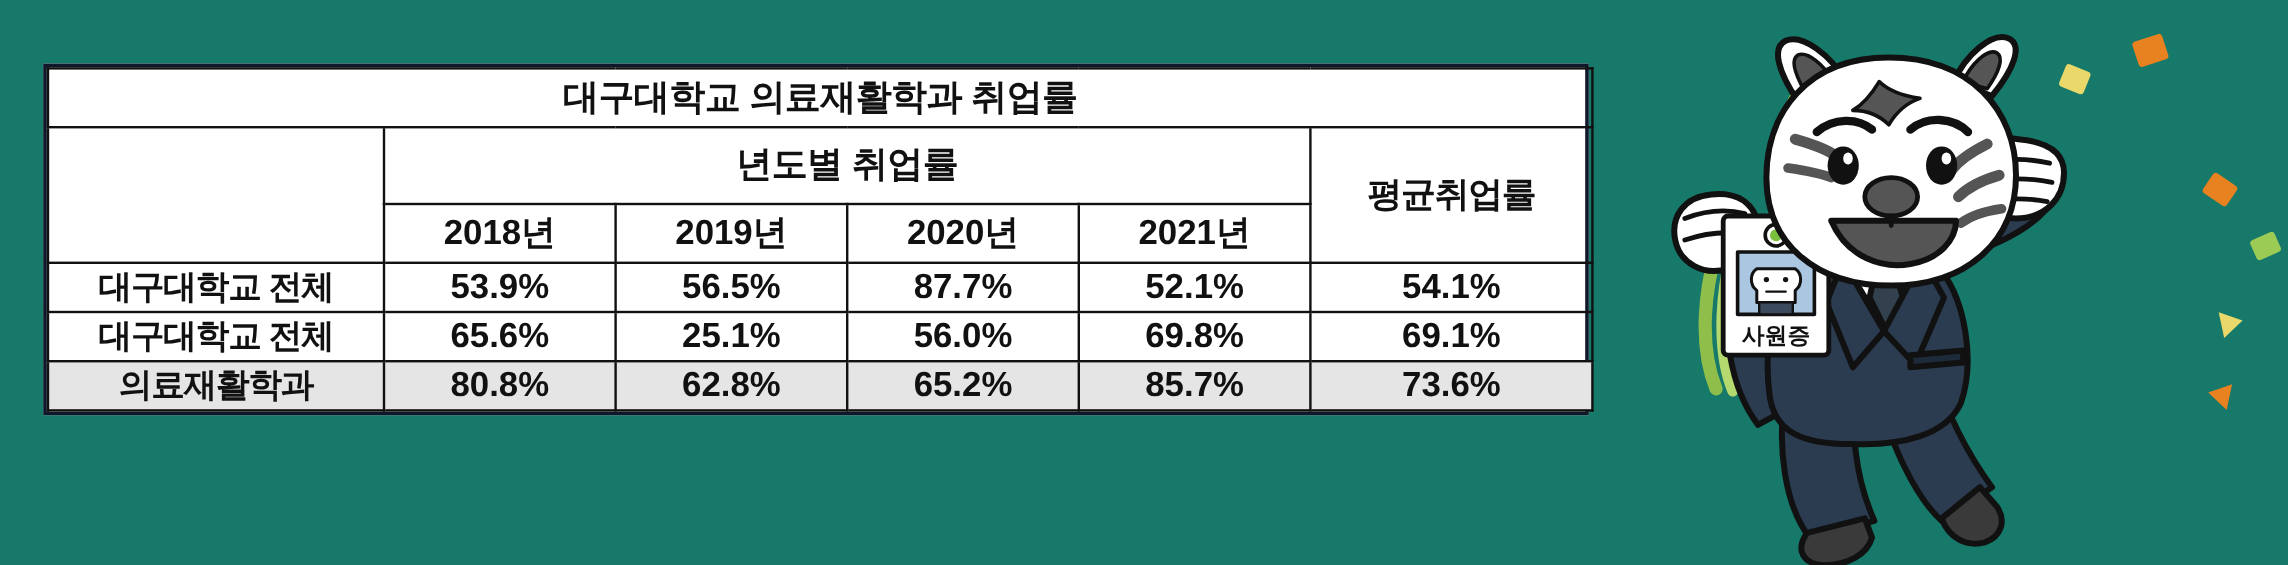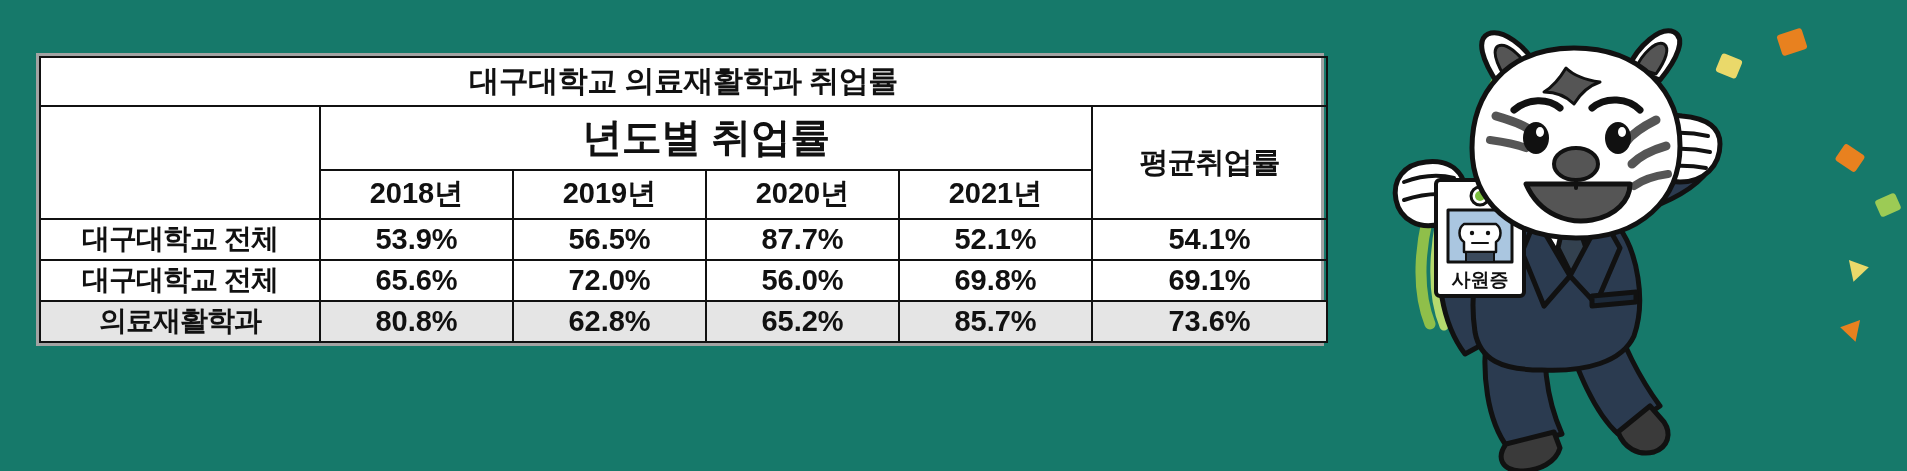--- a/index.html
+++ b/index.html
@@ -17,21 +17,21 @@
   .confetti { position:absolute; pointer-events:none; }
   .c-quad { width:26px; height:22px; }
   .c-tri  { width:0; height:0; border-style:solid; }
 
   
   .table-wrap {
     position:absolute;
     left:36px; top:53px;
     width:1288px; height:293px;
     background:#ffffff;
-    border:3px solid #a3a3a3;
+    border:3px solid #0f172a;
   }
   table.rate-table {
     width:100%; height:100%;
     border-collapse:collapse;
     table-layout:fixed;
   }
   table.rate-table td, table.rate-table th {
     border:2px solid #111111;
     text-align:center;
     vertical-align:middle;
@@ -39,21 +39,21 @@
     color:#111111;
     white-space:nowrap;
     padding:0;
   }
   .title-cell {
     font-size:30px;
     height:48px;
     letter-spacing:-0.5px;
   }
   .group-cell {
-    font-size:40px;
+    font-size:30px;
     height:62px;
     letter-spacing:-0.5px;
   }
   .avg-cell {
     font-size:29px;
     letter-spacing:-1px;
   }
   .year-cell {
     font-size:29px;
     height:48px;
@@ -130,21 +130,21 @@
         <td class="data-cell">53.9%</td>
         <td class="data-cell">56.5%</td>
         <td class="data-cell">87.7%</td>
         <td class="data-cell">52.1%</td>
         <td class="data-cell">54.1%</td>
       </tr>
 
       <tr class="data-row">
         <td class="rowhead-cell">대구대학교 전체</td>
         <td class="data-cell">65.6%</td>
-        <td class="data-cell">72.0%</td>
+        <td class="data-cell">25.1%</td>
         <td class="data-cell">56.0%</td>
         <td class="data-cell">69.8%</td>
         <td class="data-cell">69.1%</td>
       </tr>
 
       <tr class="data-row highlight-row">
         <td class="rowhead-cell">의료재활학과</td>
         <td class="data-cell">80.8%</td>
         <td class="data-cell">62.8%</td>
         <td class="data-cell">65.2%</td>

